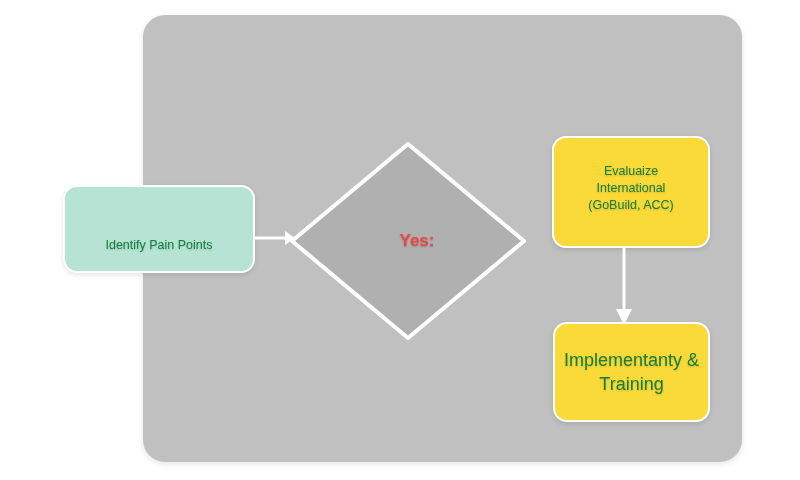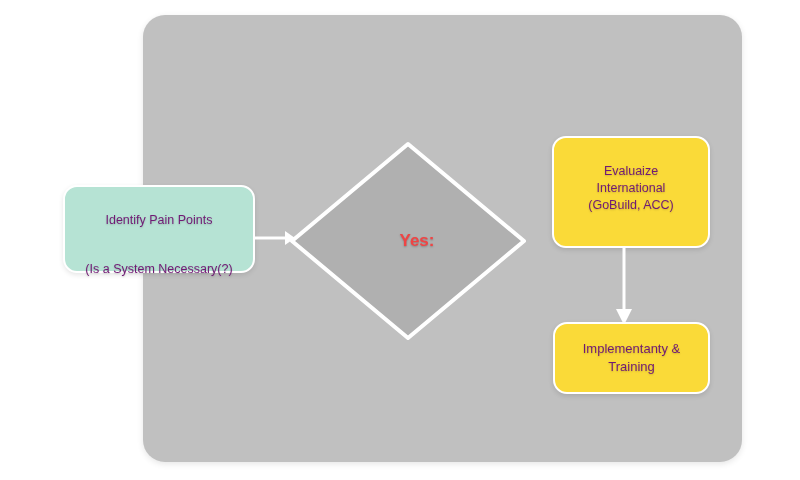--- a/index.html
+++ b/index.html
@@ -35,21 +35,21 @@
 
   
   .node {
     position: absolute;
     box-sizing: border-box;
     display: flex;
     flex-direction: column;
     align-items: center;
     justify-content: center;
     text-align: center;
-    color: #701a75;
+    color: #15803d;
     text-shadow: 0 1px 2px rgba(0,0,0,0.18);
     line-height: 1.35;
   }
 
   
   .box-start {
     left: 63px;
     top: 185px;
     width: 192px;
     height: 88px;
@@ -105,22 +105,22 @@
     top: 136px;
     width: 158px;
     height: 112px;
     font-size: 12.5px;
   }
   .box-eval .spacer { height: 7px; }
   .box-impl {
     left: 553px;
     top: 322px;
     width: 157px;
-    height: 72px;
-    font-size: 13px;
+    height: 100px;
+    font-size: 18px;
   }
 
   
   .arrow-h {
     position: absolute;
     left: 255px;
     top: 228px;
     width: 40px;
     height: 20px;
   }
@@ -134,21 +134,20 @@
 </style>
 </head>
 <body>
 
 <div id="canvas">
 
   <div class="panel"></div>
 
   <div class="node box-start">
     <span class="line">Identify Pain Points</span>
-    <span class="line">(Is a System Necessary(?)</span>
   </div>
 
   <div class="arrow-h">
     <svg width="40" height="20" viewBox="0 0 40 20">
       <line x1="0" y1="10" x2="30" y2="10" stroke="#ffffff" stroke-width="3"></line>
       <polygon points="30,3 40,10 30,17" fill="#ffffff"></polygon>
     </svg>
   </div>
 
   <div class="diamond-wrap">

